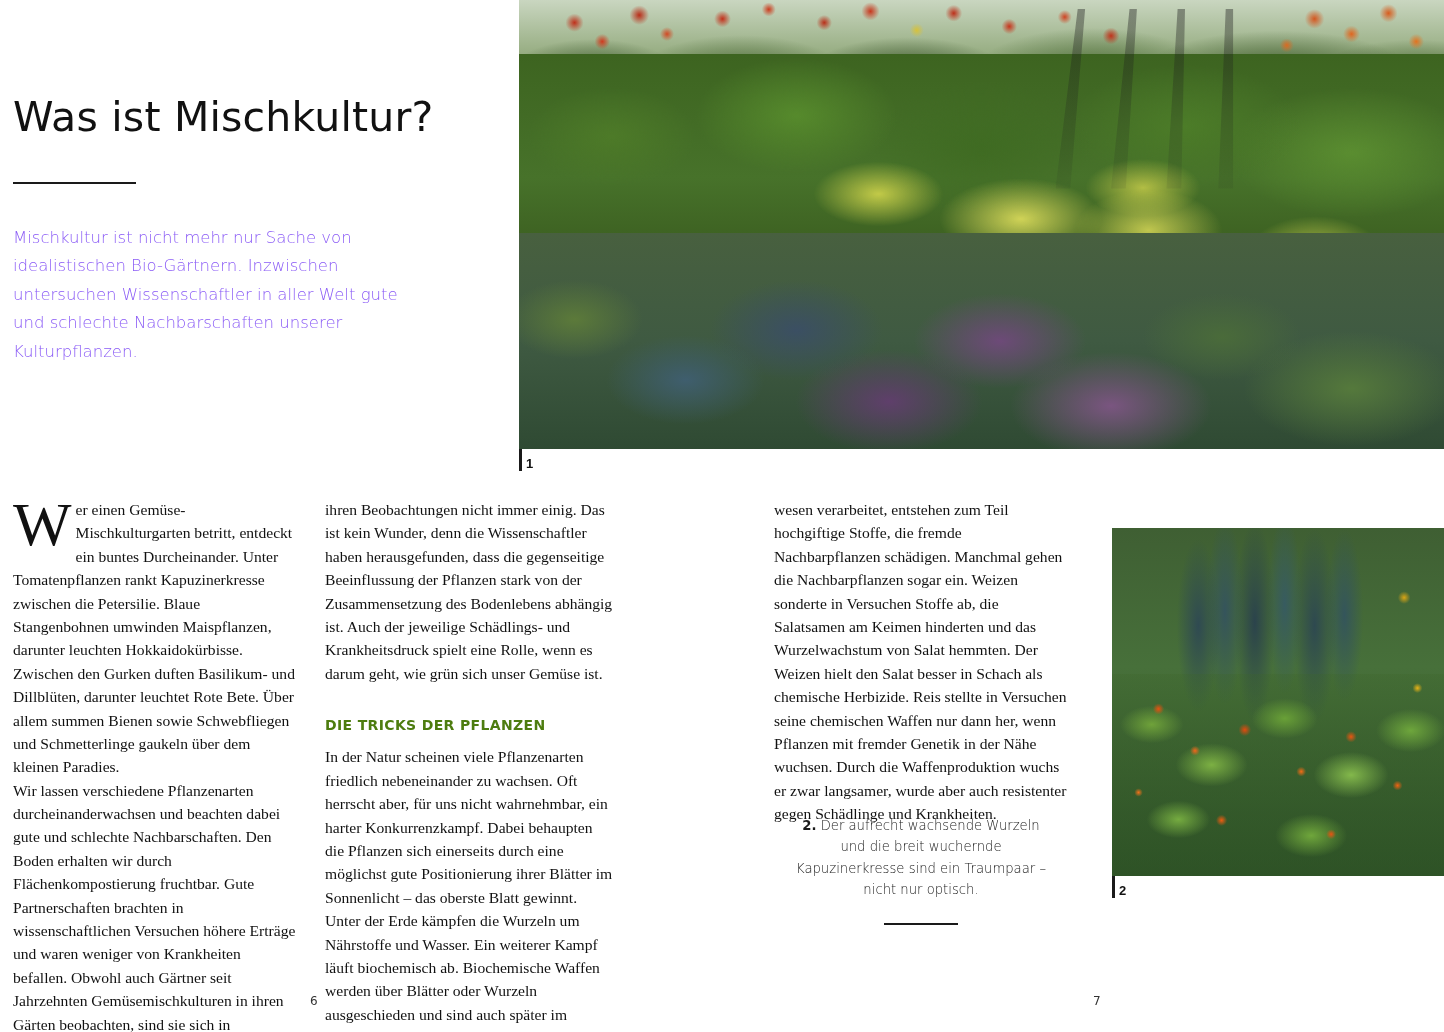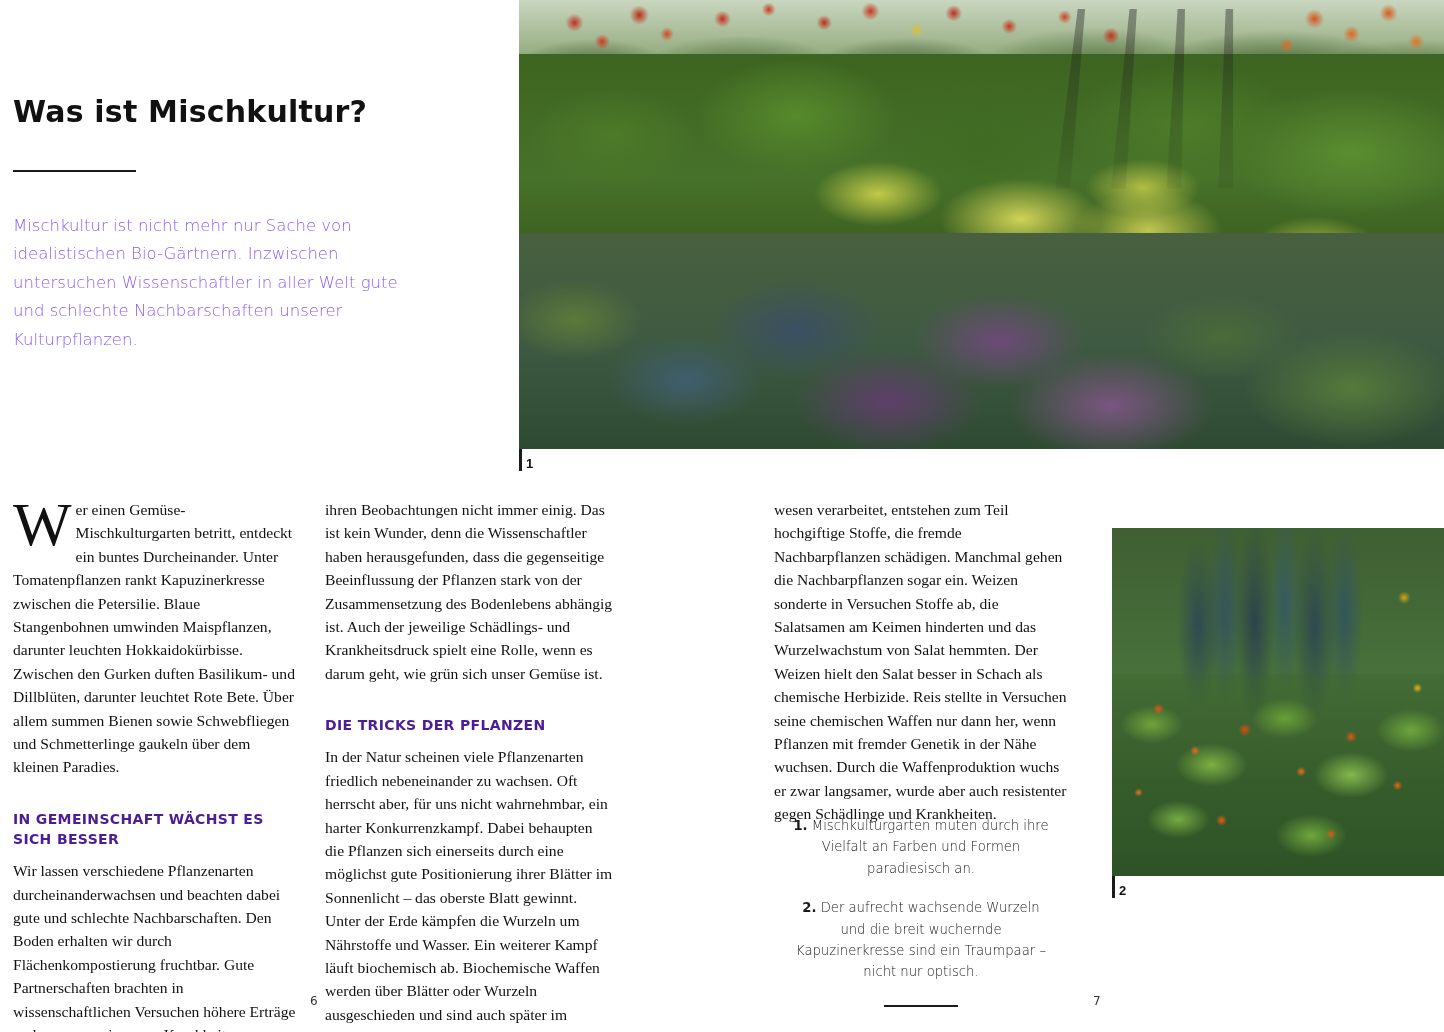--- a/index.html
+++ b/index.html
@@ -132,22 +132,22 @@
 
   
   .title-block {
     position: absolute;
     left: 13px;
     top: 95px;
     width: 440px;
   }
   .doc-title {
     font-family: "DejaVu Sans", sans-serif;
-    font-weight: 700;
-    font-size: 30px;
+    font-weight: 400;
+    font-size: 41px;
     letter-spacing: .2px;
     color: #111;
     margin: 0;
     line-height: 1.1;
   }
   .title-rule {
     width: 123px;
     height: 2px;
     background: #1a1a1a;
     margin: 42px 0 0 0;
@@ -187,21 +187,21 @@
     line-height: 0.78;
     padding: 2px 4px 0 0;
     color: #111;
   }
 
   .subhead {
     font-family: "DejaVu Sans", sans-serif;
     font-weight: 700;
     font-size: 14px;
     letter-spacing: .35px;
-    color: #4c1d95;
+    color: #4d7c0f;
     margin: 30px 0 10px 0;
     line-height: 1.45;
     text-transform: uppercase;
   }
 
   
   .side-photo {
     position: absolute;
     left: 1112px;
     top: 528px;
@@ -301,21 +301,20 @@
 <div class="title-block">
   <h1 class="doc-title">Was ist Mischkultur?</h1>
   <div class="title-rule"></div>
   <p class="lede">Mischkultur ist nicht mehr nur Sache von idealistischen Bio-Gärtnern. Inzwischen untersuchen Wissenschaftler in aller Welt gute und schlechte Nachbarschaften unserer Kulturpflanzen.</p>
 </div>
 
 <div class="col col-1">
   <p class="dropcap-para">
     <span class="dropcap">W</span><span>er einen Gemüse-Mischkulturgarten betritt, entdeckt ein buntes Durcheinander. Unter Tomatenpflanzen rankt Kapuzinerkresse zwischen die Petersilie. Blaue Stangenbohnen umwinden Maispflanzen, darunter leuchten Hokkaidokürbisse. Zwischen den Gurken duften Basilikum- und Dillblüten, darunter leuchtet Rote Bete. Über allem summen Bienen sowie Schwebfliegen und Schmetterlinge gaukeln über dem kleinen Paradies.</span>
   </p>
-  <h2 class="subhead">IN GEMEINSCHAFT WÄCHST ES SICH BESSER</h2>
   <p>Wir lassen verschiedene Pflanzenarten durcheinanderwachsen und beachten dabei gute und schlechte Nachbarschaften. Den Boden erhalten wir durch Flächenkompostierung fruchtbar. Gute Partnerschaften brachten in wissenschaftlichen Versuchen höhere Erträge und waren weniger von Krankheiten befallen. Obwohl auch Gärtner seit Jahrzehnten Gemüsemischkulturen in ihren Gärten beobachten, sind sie sich in</p>
 </div>
 
 <div class="col col-2">
   <p>ihren Beobachtungen nicht immer einig. Das ist kein Wunder, denn die Wissenschaftler haben herausgefunden, dass die gegenseitige Beeinflussung der Pflanzen stark von der Zusammensetzung des Bodenlebens abhängig ist. Auch der jeweilige Schädlings- und Krankheitsdruck spielt eine Rolle, wenn es darum geht, wie grün sich unser Gemüse ist.</p>
   <h2 class="subhead">DIE TRICKS DER PFLANZEN</h2>
   <p>In der Natur scheinen viele Pflanzenarten friedlich nebeneinander zu wachsen. Oft herrscht aber, für uns nicht wahrnehmbar, ein harter Konkurrenzkampf. Dabei behaupten die Pflanzen sich einerseits durch eine möglichst gute Positionierung ihrer Blätter im Sonnenlicht – das oberste Blatt gewinnt. Unter der Erde kämpfen die Wurzeln um Nährstoffe und Wasser. Ein weiterer Kampf läuft biochemisch ab. Biochemische Waffen werden über Blätter oder Wurzeln ausgeschieden und sind auch später im verrottenden Pflanzenmaterial vorhanden. Werden diese Stoffe vom Bodenlebe-</p>
 </div>
 
 <div class="col col-3">
@@ -324,24 +323,20 @@
 
 <div class="side-photo">
   <div class="kale"></div>
   <div class="nasturtium"></div>
   <div class="flowers"></div>
 </div>
 <div class="fig-rule-v" style="left:1112px; top:876px; height:22px;"></div>
 <div class="fig-marker" style="left:1119px; top:883px;">2</div>
 
 <div class="captions">
-  <div class="cap">
-    <span class="num">1.</span>
-    <span>Mischkulturgärten muten durch ihre Vielfalt an Farben und Formen paradiesisch an.</span>
-  </div>
   <div class="cap">
     <span class="num">2.</span>
     <span>Der aufrecht wachsende Wurzeln und die breit wuchernde Kapuzinerkresse sind ein Traumpaar – nicht nur optisch.</span>
   </div>
   <div class="caption-rule"></div>
 </div>
 
 <div class="folio folio-left">6</div>
 <div class="folio folio-right">7</div>
 

